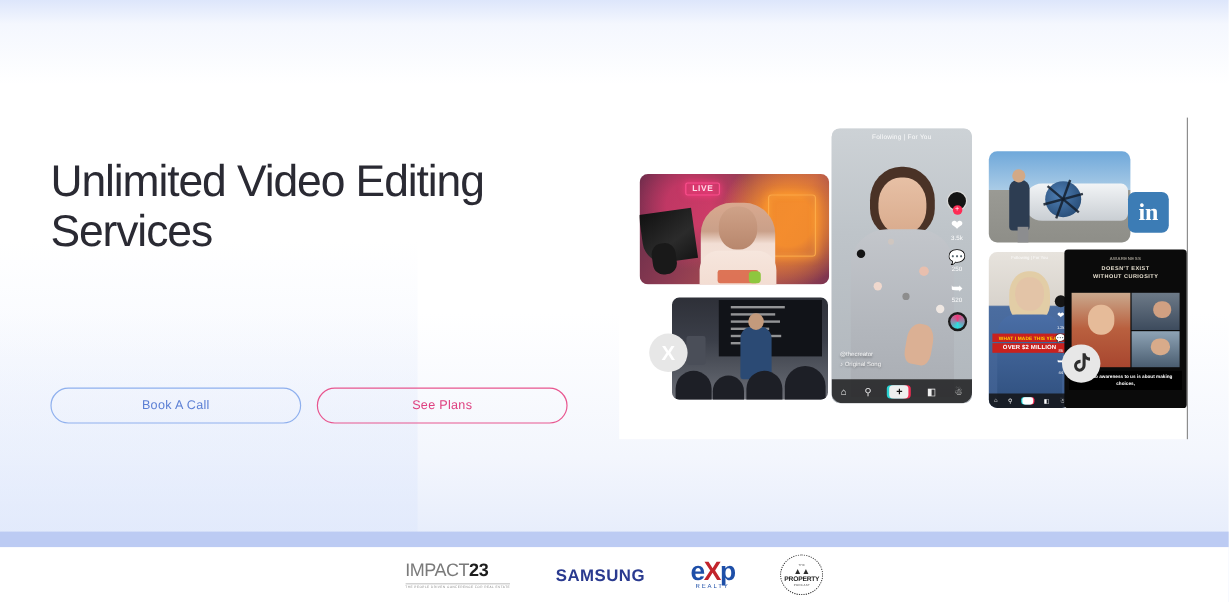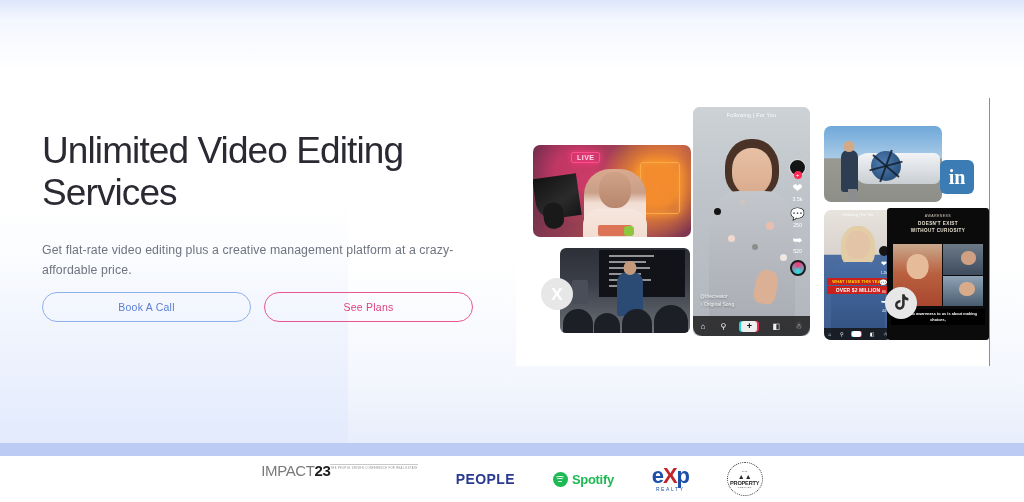--- a/index.html
+++ b/index.html
@@ -55,20 +55,21 @@
     display: flex; gap: 13px;
   }
   .btn {
     width: 209px; height: 30px;
     border-radius: 30px;
     display: flex; align-items: center; justify-content: center;
     font-size: 10.5px;
     letter-spacing: .25px;
     background: transparent;
     cursor: pointer;
+    margin-top: 31px;
   }
   .btn-primary { border: 1.2px solid #8fb0ee; color: #5b7fd4; }
   .btn-secondary { border: 1.2px solid #e8568f; color: #de3f7f; }
 
   
   .media-panel {
     position: absolute; left: 516px; top: 88px;
     width: 474px; height: 268px;
     background: #ffffff;
   }
@@ -443,21 +444,21 @@
     background: #bccbf3;
   }
   .logo-strip {
     position: absolute; left: 0; top: 456px; width: 1024px; height: 46px;
     background: #fff;
     display: flex; align-items: center; justify-content: center;
     gap: 38px;
   }
   .logo { display: flex; align-items: center; justify-content: center; height: 34px; }
 
-  .lg-impact { flex-direction: row; align-items: flex-start; }
+  .lg-impact { flex-direction: column; align-items: flex-start; }
   .lg-impact .main { font-size: 15px; letter-spacing: -.4px; color: #1d1d1d; }
   .lg-impact .main b { font-weight: 700; }
   .lg-impact .main span { color: #7a7a7a; font-weight: 400; }
   .lg-impact .sub {
     font-size: 2.6px; color: #8a8a8a; letter-spacing: .4px; margin-top: 2px;
     border-top: .5px solid #c9c9c9; padding-top: 1.5px; width: 100%;
   }
 
   .lg-samsung {
     font-size: 14px; font-weight: 700; letter-spacing: .4px;
@@ -522,21 +523,20 @@
 <body>
 
 <div class="page-bg"></div>
 <div class="page-bg-left"></div>
 
 <section class="hero">
   <div class="hero-inner">
 
     <div class="copy">
       <h1 class="headline">Unlimited Video Editing Services</h1>
-      <p class="subcopy">Get flat-rate video editing plus a creative management platform at a crazy-affordable price.</p>
     </div>
 
     <div class="btn-row">
       <button class="btn btn-primary">Book A Call</button>
       <button class="btn btn-secondary">See Plans</button>
     </div>
 
     <div class="media-panel">
 
       <div class="card c-podcast">
@@ -700,31 +700,23 @@
 
 <div class="logo-strip">
 
   <div class="logo lg-impact">
     <div class="main">
       <span>IMPACT</span><b>23</b>
     </div>
     <div class="sub">THE PEOPLE DRIVEN CONFERENCE FOR REAL ESTATE</div>
   </div>
 
-  <div class="logo lg-samsung">PEOPLE</div>
-
-
-  <div class="logo lg-spotify">
-    <span class="mark">
-      <i style="top:4px;width:9px;height:4px"></i>
-      <i style="top:6.5px;width:7px;height:3px"></i>
-      <i style="top:9px;width:5px;height:2px"></i>
-    </span>
-    <span class="txt">Spotify</span>
-  </div>
+  <div class="logo lg-samsung">SAMSUNG</div>
+
+
 
   <div class="logo lg-exp">
     <div class="main">
       <span>e</span><span class="x">X</span><span>p</span>
     </div>
     <div class="sub">REALTY</div>
   </div>
 
 
   <div class="logo lg-prop">

